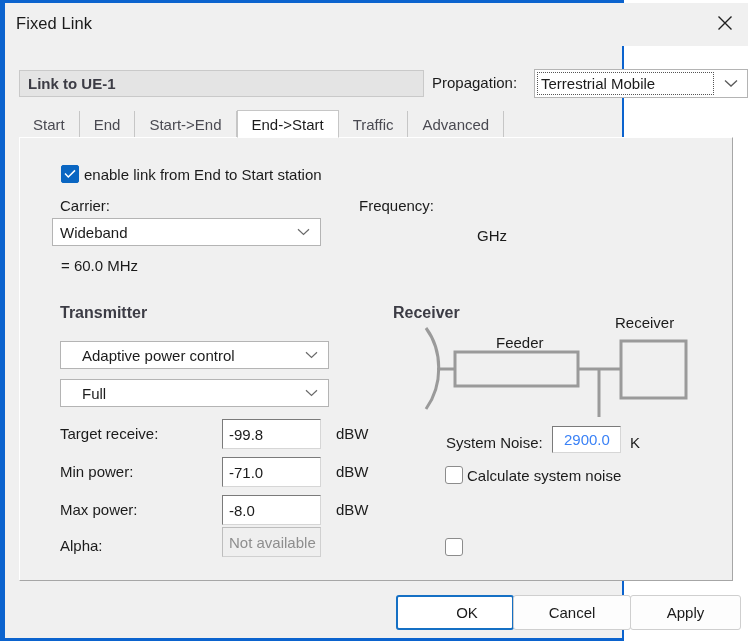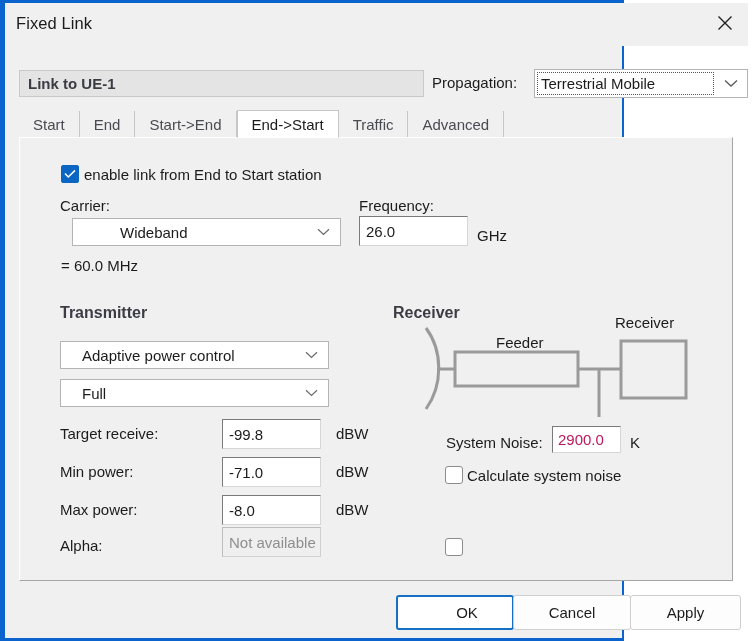--- a/index.html
+++ b/index.html
@@ -166,25 +166,25 @@
     white-space: nowrap;
   }
 
   
   #carrier-label {
     position: absolute; left: 40px; top: 59px;
     font-size: 15px; color: #1b1b1b; white-space: nowrap;
   }
   #carrier-combo {
     position: absolute;
-    left: 52px; top: 80px;
+    left: 32px; top: 80px;
     width: 269px; height: 28px;
     background: #ffffff;
     border: 1px solid #b4b4b4;
-    display: flex; align-items: center; padding-left: 40px;
+    display: flex; align-items: center;
   }
   #carrier-combo span.val {
     padding-left: 7px; font-size: 15px; color: #1b1b1b; white-space: nowrap;
   }
   #carrier-combo .arrow {
     position: absolute; right: 8px; top: 0; bottom: 0;
     width: 18px; display: flex; align-items: center; justify-content: center;
   }
   #carrier-bw {
     position: absolute; left: 41px; top: 119px;
@@ -299,21 +299,21 @@
     position: absolute;
     left: 532px; top: 288px;
     width: 69px; height: 27px;
     background: #ffffff;
     border: 1px solid #d6d6d6;
     border-left: 1px solid #7a7a7a;
     border-top: 1px solid #7a7a7a;
     display: flex; align-items: center;
   }
   #sn-input span {
-    padding-left: 5px; font-size: 15px; color: #be185d; white-space: nowrap;
+    padding-left: 5px; font-size: 15px; color: #3b82f6; white-space: nowrap; margin-left: 6px;
   }
   #sn-unit {
     position: absolute; left: 610px; top: 296px;
     font-size: 15px; color: #1b1b1b; white-space: nowrap;
   }
 
   .cb-row { position: absolute; display: flex; align-items: center; }
   .cb-row .lbl {
     margin-left: 4px; font-size: 15px; color: #1b1b1b; white-space: nowrap;
   }
@@ -414,23 +414,20 @@
       <span class="val">Wideband</span>
       <span class="arrow">
         <svg class="chev" width="13" height="8" viewBox="0 0 13 8">
           <path d="M1 1.3 L6.5 6.4 L12 1.3" stroke="#6a6a6a" stroke-width="1.2" fill="none"></path>
         </svg>
       </span>
     </div>
     <div id="carrier-bw">= 60.0 MHz</div>
 
     <div id="freq-label">Frequency:</div>
-    <div id="freq-input">
-      <span>26.0</span>
-    </div>
     <div id="freq-unit">GHz</div>
 
     <div class="section-head" id="tx-head">Transmitter</div>
     <div class="section-head" id="rx-head">Receiver</div>
 
     <div id="tx-combo1">
       <span class="val">Adaptive power control</span>
       <span class="arrow">
         <svg class="chev" width="13" height="8" viewBox="0 0 13 8">
           <path d="M1 1.3 L6.5 6.4 L12 1.3" stroke="#6a6a6a" stroke-width="1.2" fill="none"></path>

